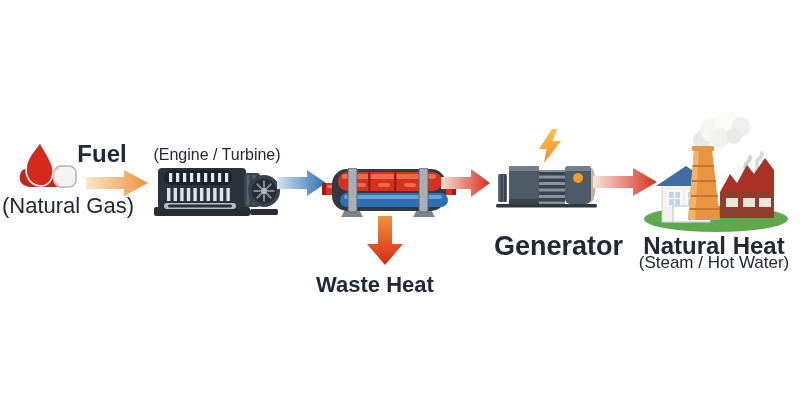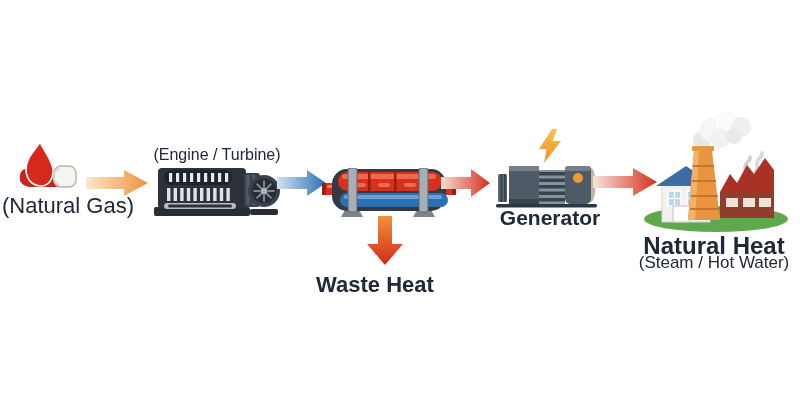--- a/index.html
+++ b/index.html
@@ -18,20 +18,21 @@
 <div class="stage">
 
   <div class="abs" style="left:16px;top:141px;width:62px;height:48px;">
     <svg width="62" height="48" viewBox="0 0 62 48">
       <path d="M4,34 Q2,44 14,46 L44,46 Q56,46 56,37 Q56,30 47,29 L14,27 Q5,27 4,34 Z" fill="#c3261d"></path>
       <path d="M24,1 C18,11 10,17 10,28 C10,39 17,45 25,45 C33,45 38,37 37,28 C35,17 29,12 24,1 Z" fill="#d7281e" stroke="#ffffff" stroke-width="1.6"></path>
       <rect x="38" y="25" width="22" height="21" rx="7" fill="#f6f4f0" stroke="#b9b4ac" stroke-width="1.5"></rect>
       <path d="M43,27 a8,9 0 0 0 0,17" fill="none" stroke="#d9d5cd" stroke-width="2"></path>
     </svg>
   </div>
+  <div class="lbl bold" style="left:52px;top:141px;width:100px;font-size:24px;">Fuel</div>
   <div class="lbl" style="left:2px;top:194px;width:132px;font-size:22px;">(Natural Gas)</div>
 
   <div class="abs" style="left:86px;top:168px;">
     <svg width="62" height="30" viewBox="0 0 62 30">
       <defs>
           <linearGradient id="gO" x1="0" y1="0" x2="1" y2="0">
         <stop offset="0" stop-color="#fbe7ca"></stop>
             <stop offset="1" stop-color="#f0913a"></stop>
           </linearGradient>
         </defs>
@@ -187,21 +188,21 @@
         <rect x="43" y="25" width="26" height="3.5"></rect>
           <rect x="43" y="31.5" width="26" height="3.5"></rect>
         <rect x="43" y="38" width="26" height="3.5"></rect>
       </g>
       <ellipse cx="95" cy="25" rx="4.5" ry="17" fill="#c2b49a"></ellipse>
       <rect x="69" y="6" width="26" height="38" rx="5" fill="#4e5a66"></rect>
       <rect x="69" y="6" width="26" height="5" rx="2.5" fill="#74818d"></rect>
       <circle cx="82" cy="18" r="5" fill="#f2992e"></circle>
     </svg>
   </div>
-  <div class="lbl bold" style="left:494px;top:207px;width:112px;font-size:21px;">Generator</div>
+  <div class="lbl bold" style="left:494px;top:232px;width:112px;font-size:27px;">Generator</div>
 
   <div class="abs" style="left:593px;top:166px;">
     <svg width="64" height="32" viewBox="0 0 64 32">
       <defs>
           <linearGradient id="gR2" x1="0" y1="0" x2="1" y2="0">
         <stop offset="0" stop-color="#f8e4dc"></stop>
             <stop offset="1" stop-color="#d62f1e"></stop>
           </linearGradient>
         </defs>
       <path d="M0,10 H40 V2 L64,16 L40,30 V22 H0 Z" fill="url(#gR2)"></path>

